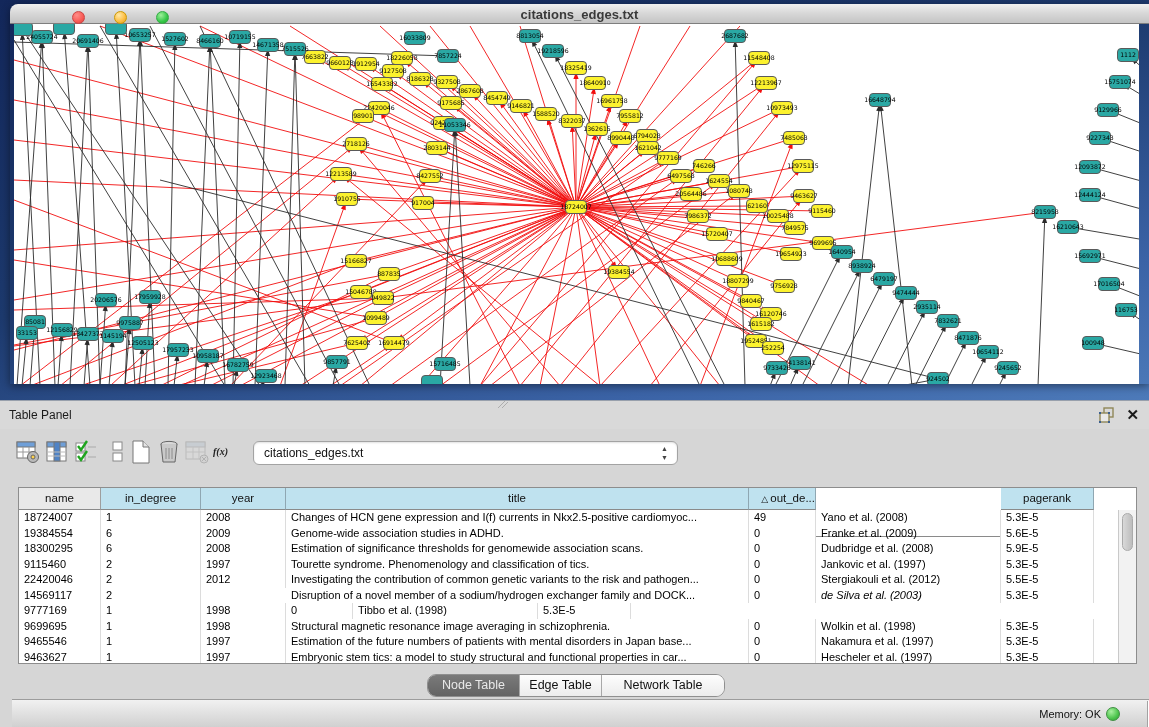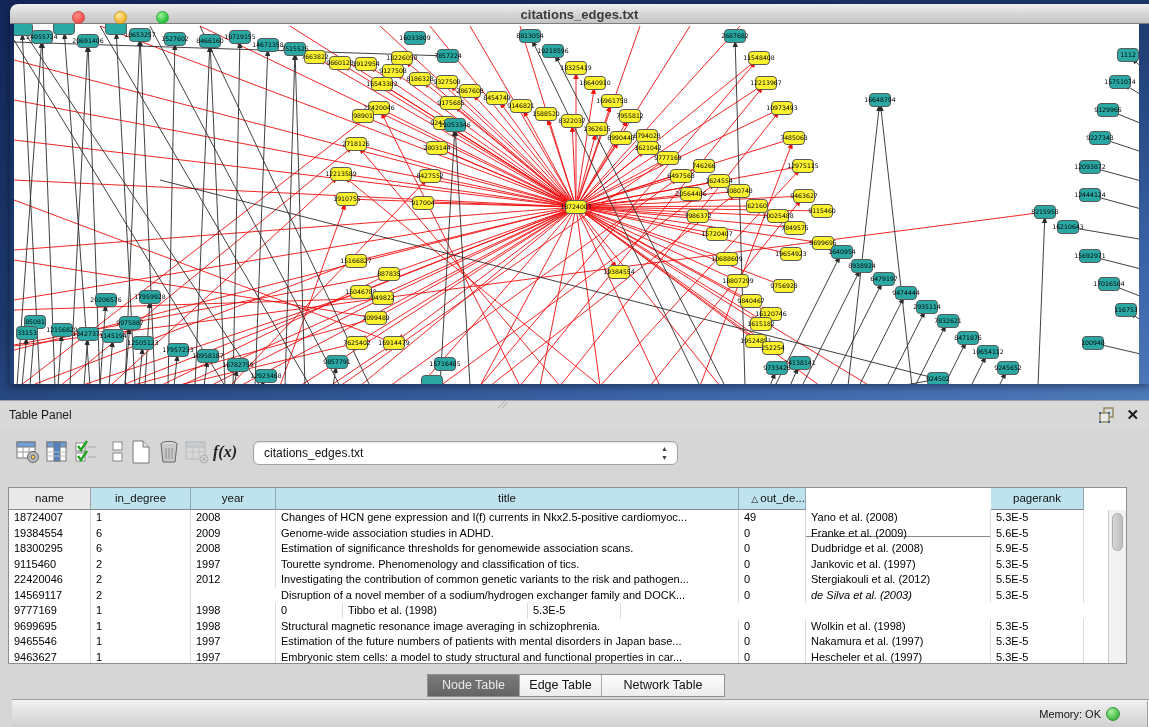--- a/index.html
+++ b/index.html
@@ -29,33 +29,33 @@
   #close-icon { position:absolute; right:10px; top:5px; font-size:15px; font-weight:bold; color:#1a1a1a; cursor:pointer; }
   #grip { position:absolute; left:496px; top:0px; width:12px; height:8px; opacity:.55; }
 
   #toolbar { position:absolute; left:0; top:34px; width:1149px; height:46px; }
   .tb-icon { position:absolute; top:5px; width:24px; height:24px; cursor:pointer; }
   #combo { position:absolute; left:253px; top:6px; width:425px; height:24px; background:#fff;
     border:1px solid #a3a3a3; border-radius:6px; font-size:12px; color:#111; line-height:22px; padding-left:10px; cursor:pointer;
     box-shadow:inset 0 1px 2px rgba(0,0,0,.12); }
   #combo-arrows { position:absolute; right:9px; top:2px; font-size:7px; color:#444; line-height:9px; text-align:center; }
 
-  #table-box { position:absolute; left:8px; top:86px; width:1119px; height:177px; background:#fff; border:1px solid #8d8d8d; }
+  #table-box { position:absolute; left:18px; top:86px; width:1119px; height:177px; background:#fff; border:1px solid #8d8d8d; }
   #thead { display:flex; height:22px; }
   .th { flex:none; background:#bfe2ef; border-right:1px solid #8fa7b2; border-bottom:1px solid #8a8a8a;
     font-size:11.5px; color:#111; text-align:center; line-height:21px; overflow:hidden; white-space:nowrap; cursor:pointer; }
   .th.gray { background:#e9e9e9; border-right:1px solid #9e9e9e; }
   .sort-tri { font-size:9px; margin-right:2px; }
   #tbody { position:absolute; left:0; top:22px; right:18px; bottom:0; overflow:hidden; }
   .tr { display:flex; height:15.5px; cursor:default; }
   .td { flex:none; font-size:11px; color:#000; line-height:15.5px; padding-left:5px; overflow:hidden; white-space:nowrap; border-right:1px solid #dcdcdc; }
   #vscroll { position:absolute; right:0; top:22px; width:18px; bottom:0; background:#f2f2f2; border-left:1px solid #c9c9c9; }
   #vthumb { position:absolute; left:3px; top:3px; width:11px; height:38px; background:linear-gradient(90deg,#d9d9d9,#bdbdbd); border:1px solid #aaa; border-radius:6px; }
 
-  #tabs { position:absolute; left:427px; top:273px; height:23px; display:flex; border:1px solid #8f8f8f; border-radius:0; overflow:hidden; background:#f6f6f6; }
+  #tabs { position:absolute; left:427px; top:273px; height:23px; display:flex; border:1px solid #8f8f8f; border-radius:9px; overflow:hidden; background:#f6f6f6; }
   .tab { height:100%; font-size:12.5px; line-height:21px; text-align:center; color:#111; background:linear-gradient(#fdfdfd,#ececec); border-right:1px solid #a8a8a8; cursor:pointer; }
   .tab:last-child { border-right:none; }
   .tab.sel { background:linear-gradient(#7a7a7a,#646464); color:#e9e9e9; }
 
   #status-bar { position:absolute; left:12px; top:298px; width:1149px; height:29px; background:linear-gradient(#f1f1f1,#cfcfcf); border-top:1px solid #9c9c9c; }
   #mem-label { position:absolute; right:60px; top:8px; font-size:11px; color:#111; }
   #mem-dot { position:absolute; right:41px; top:7px; width:14px; height:14px; border-radius:50%;
     background:radial-gradient(circle at 35% 30%,#a9f0a0,#4cc44c 60%,#2f9a34); border:1px solid #3d8f40; cursor:pointer; }
   #status-sep { position:absolute; right:13px; top:1px; width:1px; height:27px; background:#a2a2a2; box-shadow:1px 0 0 #fff; }
 </style>
@@ -985,21 +985,21 @@
         <path d="M4 4 L6 22 H18 L20 4" fill="#c9c9c9" stroke="#666"></path>
         <path d="M9 8 V19 M12 8 V19 M15 8 V19" stroke="#8c8c8c" fill="none"></path>
       </svg>
       <svg class="tb-icon" style="left:185px; opacity:.45" viewBox="0 0 24 24">
         <rect x="1" y="2" width="19" height="17" fill="#dcdcdc" stroke="#999"></rect>
         <rect x="1" y="2" width="19" height="5" fill="#b9c4cf" stroke="#999"></rect>
         <path d="M1 12 H20 M8 7 V19 M14 7 V19" stroke="#aaa" fill="none"></path>
         <circle cx="19" cy="19" r="4" fill="#cfcfcf" stroke="#888"></circle>
           <path d="M17 17 L21 21 M21 17 L17 21" stroke="#888"></path>
       </svg>
-      <div class="tb-icon" style="left:213px; width:28px; font-size:16px; font-style:italic; font-family:'Liberation Serif',serif; font-weight:bold; color:#222; line-height:24px;">f(x)</div>
+      <div class="tb-icon" style="left:213px; width:28px; font-size:10px; font-style:italic; font-family:'Liberation Serif',serif; font-weight:bold; color:#222; line-height:24px;">f(x)</div>
       <div id="combo">
         <span>citations_edges.txt</span>
         <div id="combo-arrows">▲<br>▼</div>
       </div>
     </div>
 
     <div id="table-box">
       <div id="thead">
           <div class="th gray" style="width: 82px;">name</div>
           <div class="th" style="width: 100px;">in_degree</div>
@@ -1087,21 +1087,21 @@
             <div class="td" style="width: 85px;">1997</div>
             <div class="td" style="width: 463px;">Estimation of the future numbers of patients with mental disorders in Japan base...</div>
             <div class="td" style="width: 67px;">0</div>
             <div class="td" style="width: 185px;">Nakamura et al. (1997)</div>
             <div class="td" style="width: 93px;">5.3E-5</div>
           </div>
           <div class="tr">
             <div class="td" style="width: 82px;">9463627</div>
             <div class="td" style="width: 100px;">1</div>
             <div class="td" style="width: 85px;">1997</div>
-            <div class="td" style="width: 463px;">Embryonic stem cells: a model to study structural and functional properties in car...</div>
+            <div class="td" style="width: 463px;">Embryonic stem tics: a model to study structural and functional properties in car...</div>
             <div class="td" style="width: 67px;">0</div>
             <div class="td" style="width: 185px;">Hescheler et al. (1997)</div>
             <div class="td" style="width: 93px;">5.3E-5</div>
           </div>
         </div>
       <div id="vscroll">
           <div id="vthumb"></div>
         </div>
     </div>
 

